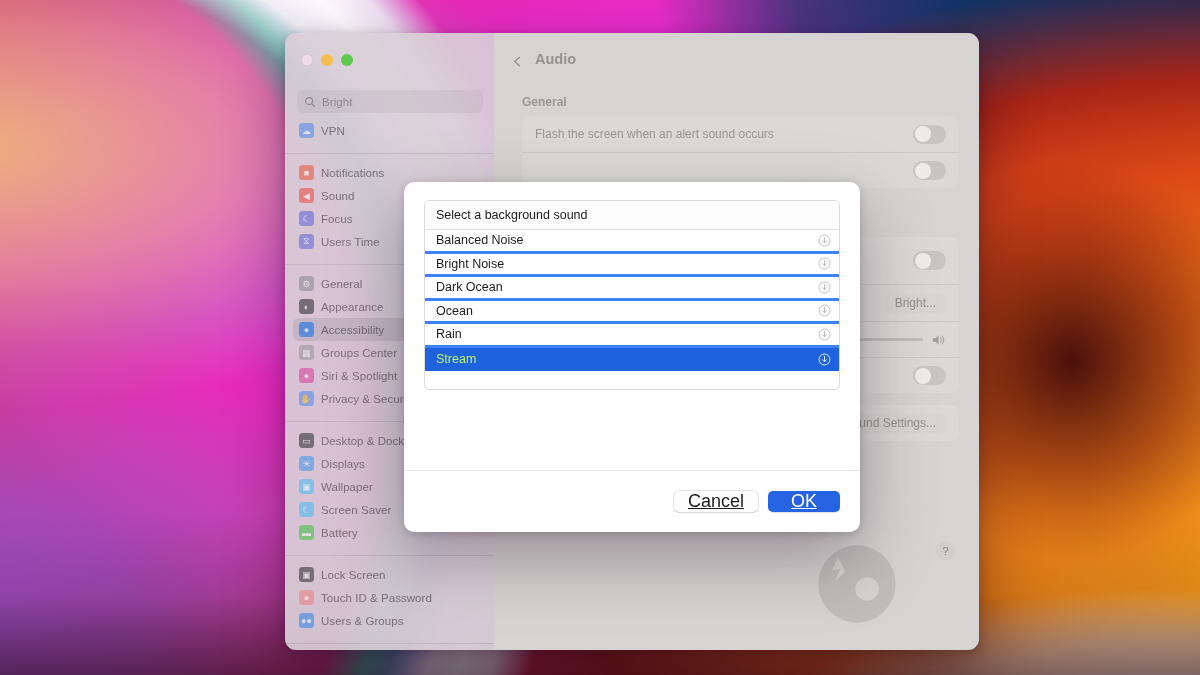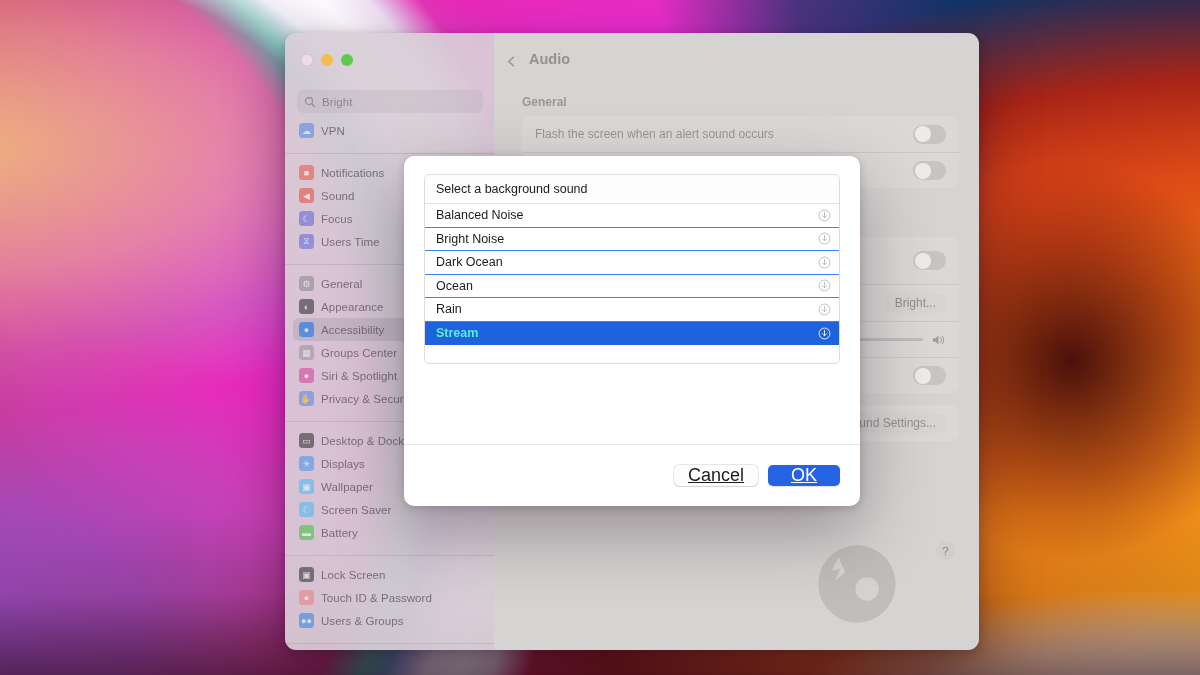--- a/index.html
+++ b/index.html
@@ -129,21 +129,21 @@
 
   
   #detail {
     flex: 1 1 auto; height: 100%;
     background: #d6d4d2;
     position: relative;
     overflow: hidden;
   }
   .detail-head {
     display: flex; align-items: flex-end; gap: 12px;
-    padding: 18px 0 0 12px;
+    padding: 18px 0 0 18px;
   }
   .back-chev { width: 11px; height: 11px; opacity: .42; }
   .detail-title { font-size: 14.5px; font-weight: 600; color: rgba(70,68,68,0.46); }
 
   .sec-label {
     margin: 28px 0 7px 28px;
     font-size: 12px; font-weight: 600; color: rgba(70,68,68,0.42);
   }
   .card {
     margin: 0 20px 0 28px;
@@ -199,21 +199,21 @@
   .help-btn {
     position: absolute; right: 24px; bottom: 90px;
     width: 19px; height: 19px; border-radius: 50%;
     background: rgba(208,206,204,0.85);
     color: rgba(70,68,68,0.55);
     font-size: 11.5px;
     display: flex; align-items: center; justify-content: center;
   }
   #sheet {
     position: absolute;
-    left: 404px; top: 156px;
+    left: 404px; top: 182px;
     width: 456px; height: 350px;
     background: #ffffff;
     border-radius: 10px;
     box-shadow: 0 26px 70px rgba(25,5,25,0.34), 0 2px 10px rgba(25,5,25,0.18);
     display: flex; flex-direction: column;
     overflow: hidden;
   }
   .sheet-body { flex: 1 1 auto; padding: 18px 20px 0 20px; }
   .list-box {
     border: 1px solid #dcdcdc;
@@ -227,25 +227,25 @@
     padding: 0 11px;
     font-size: 12.5px; color: #1c1c1e;
     border-bottom: 1px solid #e3e3e3;
     background: #fdfdfd;
   }
   .list-row {
     height: 23.5px;
     display: flex; align-items: center;
     padding: 0 8px 0 11px;
     font-size: 12.5px; color: #1c1c1e;
-    border-bottom: 1px solid #3b82f6;
+    border-bottom: 3px solid #3b82f6;
   }
   .list-row:last-child { border-bottom: none; }
   .list-row .name { flex: 1 1 auto; }
-  .list-row.selected { background: #1f62de; color: #5eead4; font-weight: bold; }
+  .list-row.selected { background: #1f62de; color: #bef264; }
   .dl-ico { width: 13px; height: 13px; flex: 0 0 13px; opacity: .55; }
   .list-row.selected .dl-ico { opacity: 1; }
 
   .sheet-footer {
     height: 62px;
     display: flex; align-items: center; justify-content: flex-end;
     gap: 10px;
     padding: 0 20px;
     border-top: 1px solid #e6e6e6;
   }

